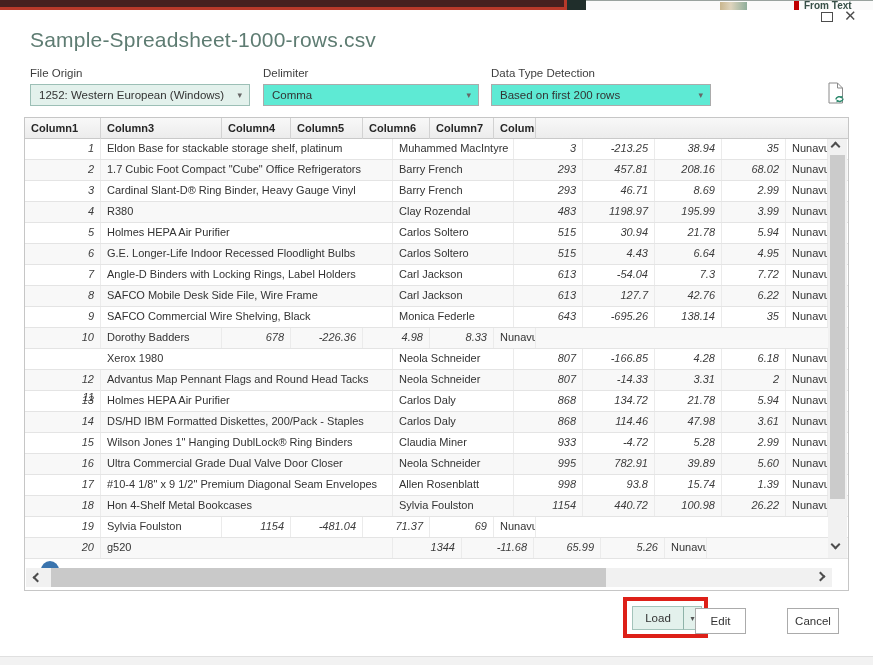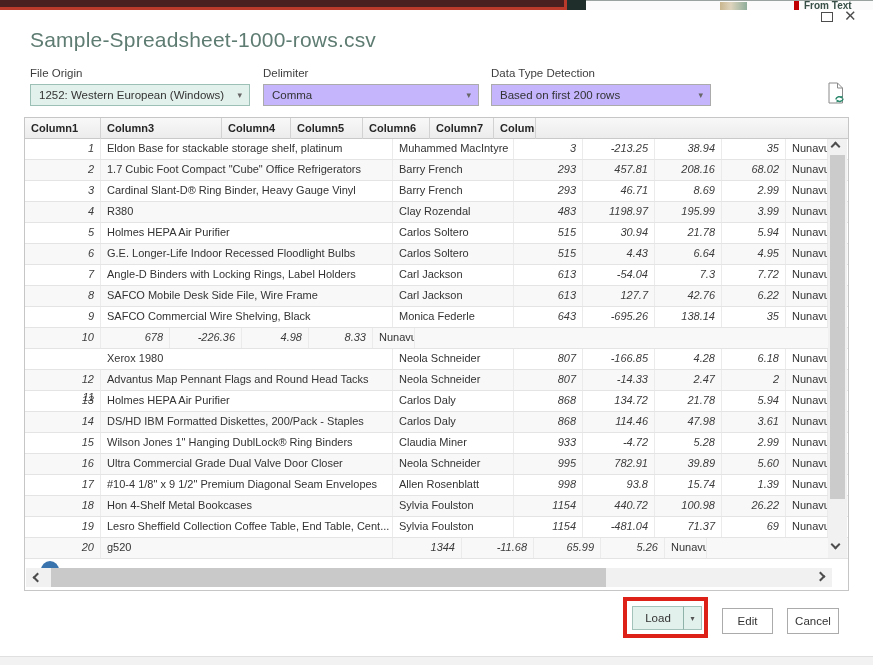--- a/index.html
+++ b/index.html
@@ -19,21 +19,21 @@
   .rib-text { position:absolute; left:218px; top:-1px; font-size:10px; font-weight:bold; color:#374f47; white-space:nowrap; }
 
   
   .win-max { position:absolute; left:821px; top:12px; width:12px; height:10px; border:1px solid #4d4d4d; cursor:pointer; }
   .win-close { position:absolute; left:844px; top:7px; font-size:15px; color:#4d4d4d; cursor:pointer; line-height:18px; }
   .dlg-title { position:absolute; left:30px; top:28px; font-size:21px; font-weight:300; color:#5e7c72; letter-spacing:.2px; }
 
   .fld-label { position:absolute; top:67px; font-size:11.5px; color:#3e3e3e; }
   .lbl-origin { left:30px; } .lbl-delim { left:263px; } .lbl-dtd { left:491px; }
 
-  .select { position:absolute; top:84px; height:22px; background:#c4b5fd; border:1px solid #ababab;
+  .select { position:absolute; top:84px; height:22px; background:#5eead4; border:1px solid #ababab;
     font-size:11.5px; color:#333; line-height:20px; padding:0 20px 0 8px; cursor:pointer; white-space:nowrap; overflow:hidden; }
   .sel-origin { left:30px; width:220px; background:#e3f1ec; border-color:#9cbfb6; }
   .sel-delim { left:263px; width:216px; }
   .sel-dtd { left:491px; width:220px; }
   .sel-arrow { position:absolute; right:7px; top:0; line-height:20px; font-size:9px; color:#666; }
 
   .refresh-icon { position:absolute; left:827px; top:82px; width:18px; height:23px; cursor:pointer; }
 
   
   .panel { position:absolute; left:24px; top:117px; width:825px; height:474px;
@@ -57,21 +57,21 @@
   .hscroll { position:absolute; left:1px; bottom:3px; width:806px; height:19px; background:#f1f1f1; cursor:pointer; }
   .hs-left { position:absolute; left:6px; top:6px; transform:rotate(-135deg); margin-left:2px; }
   .hs-right { position:absolute; right:8px; top:5px; transform:rotate(45deg); }
   .hs-thumb { position:absolute; left:25px; top:0; width:555px; height:19px; background:#c9c9c9; }
   .spinner { position:absolute; left:16px; top:443px; width:18px; height:9px;
     border-radius:9px 9px 0 0; background:#3a74ae; }
 
   
   .btn { position:absolute; top:608px; height:26px; background:#fff; border:1px solid #ababab;
     font-size:11.5px; color:#333; font-family:inherit; cursor:pointer; text-align:center; }
-  .btn-edit { left:722px; width:51px; }
+  .btn-edit { left:695px; width:51px; }
   .btn-cancel { left:787px; width:52px; }
   .load-annotation { position:absolute; left:623px; top:597px; width:85px; height:41px;
     border:4px solid #dd2018; }
   .split { position:absolute; left:632px; top:606px; height:24px; display:flex; }
   .split button { height:24px; background:#e3f1ec; border:1px solid #a3c3ba; font-size:11.5px;
     color:#333; font-family:inherit; cursor:pointer; }
   .split .main { width:51px; border-right:none; }
   .split .arrow { width:19px; border-left:1px solid #8fb3a9; font-size:8px; color:#555; padding:0; }
 
   .bottom-strip { position:absolute; left:0; top:656px; width:873px; height:9px;
@@ -221,20 +221,21 @@
           <div class="cell" style="width: 292px;">SAFCO Commercial Wire Shelving, Black</div>
           <div class="cell" style="width: 121px;">Monica Federle</div>
           <div class="cell num" style="width: 69px;">643</div>
           <div class="cell num" style="width: 72px;">-695.26</div>
           <div class="cell num" style="width: 67px;">138.14</div>
           <div class="cell num" style="width: 64px;">35</div>
           <div class="cell" style="width: 42px;">Nunavut</div>
         </div>
         <div class="trow alt">
           <div class="cell num" style="width: 76px;">10</div>
+          <div class="cell" style="width: 121px;">Dorothy Badders</div>
           <div class="cell num" style="width: 69px;">678</div>
           <div class="cell num" style="width: 72px;">-226.36</div>
           <div class="cell num" style="width: 67px;">4.98</div>
           <div class="cell num" style="width: 64px;">8.33</div>
           <div class="cell" style="width: 42px;">Nunavut</div>
         </div>
         <div class="trow">
           <div class="cell num" style="width: 76px; margin-top: 39px;">11</div>
           <div class="cell" style="width: 292px;">Xerox 1980</div>
           <div class="cell" style="width: 121px;">Neola Schneider</div>
@@ -243,21 +244,21 @@
           <div class="cell num" style="width: 67px;">4.28</div>
           <div class="cell num" style="width: 64px;">6.18</div>
           <div class="cell" style="width: 42px;">Nunavut</div>
         </div>
         <div class="trow alt">
           <div class="cell num" style="width: 76px;">12</div>
           <div class="cell" style="width: 292px;">Advantus Map Pennant Flags and Round Head Tacks</div>
           <div class="cell" style="width: 121px;">Neola Schneider</div>
           <div class="cell num" style="width: 69px;">807</div>
           <div class="cell num" style="width: 72px;">-14.33</div>
-          <div class="cell num" style="width: 67px;">2.47</div>
+          <div class="cell num" style="width: 67px;">3.31</div>
           <div class="cell num" style="width: 64px;">2</div>
           <div class="cell" style="width: 42px;">Nunavut</div>
         </div>
         <div class="trow">
           <div class="cell num" style="width: 76px;">13</div>
           <div class="cell" style="width: 292px;">Holmes HEPA Air Purifier</div>
           <div class="cell" style="width: 121px;">Carlos Daly</div>
           <div class="cell num" style="width: 69px;">868</div>
           <div class="cell num" style="width: 72px;">134.72</div>
           <div class="cell num" style="width: 67px;">21.78</div>
@@ -309,21 +310,20 @@
           <div class="cell" style="width: 292px;">Hon 4-Shelf Metal Bookcases</div>
           <div class="cell" style="width: 121px;">Sylvia Foulston</div>
           <div class="cell num" style="width: 69px;">1154</div>
           <div class="cell num" style="width: 72px;">440.72</div>
           <div class="cell num" style="width: 67px;">100.98</div>
           <div class="cell num" style="width: 64px;">26.22</div>
           <div class="cell" style="width: 42px;">Nunavut</div>
         </div>
         <div class="trow">
           <div class="cell num" style="width: 76px;">19</div>
-          <div class="cell" style="width: 292px;">Lesro Sheffield Collection Coffee Table, End Table, Cent...</div>
           <div class="cell" style="width: 121px;">Sylvia Foulston</div>
           <div class="cell num" style="width: 69px;">1154</div>
           <div class="cell num" style="width: 72px;">-481.04</div>
           <div class="cell num" style="width: 67px;">71.37</div>
           <div class="cell num" style="width: 64px;">69</div>
           <div class="cell" style="width: 42px;">Nunavut</div>
         </div>
         <div class="trow alt">
           <div class="cell num" style="width: 76px;">20</div>
           <div class="cell" style="width: 292px;">g520</div>

